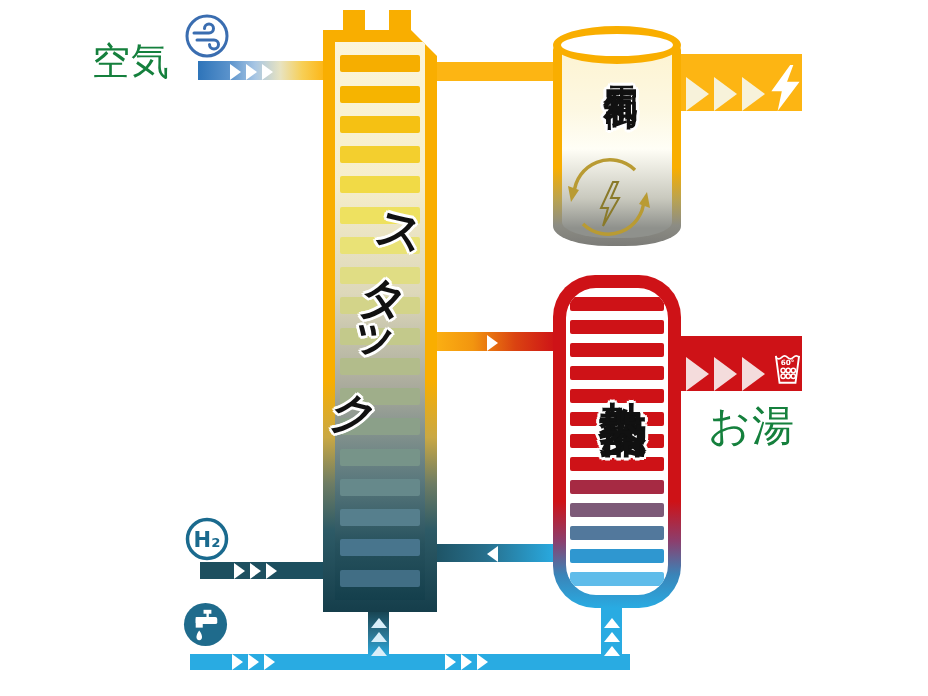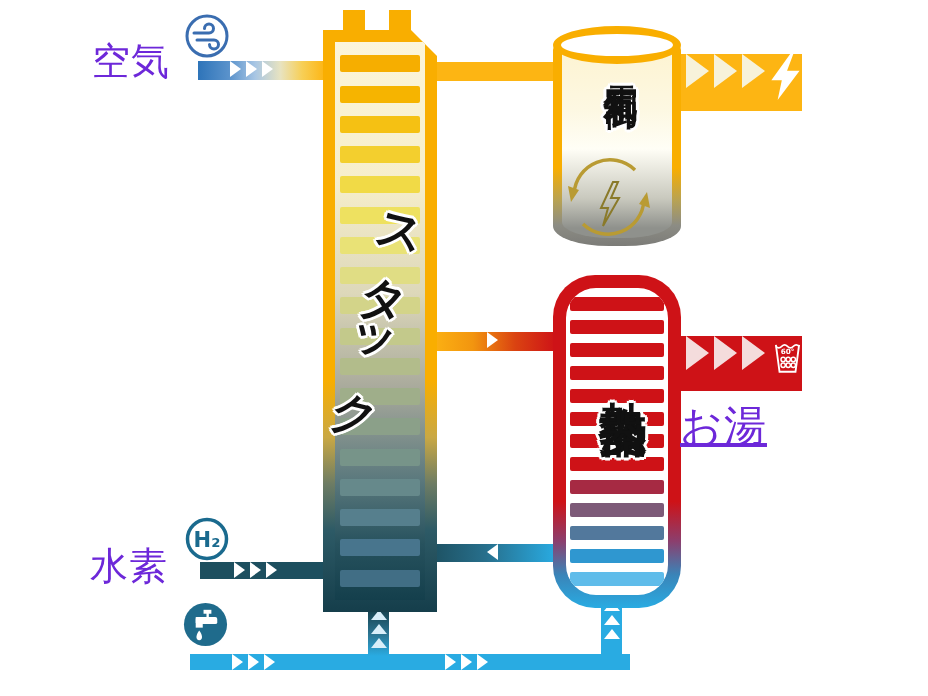--- a/index.html
+++ b/index.html
@@ -1,20 +1,20 @@
 <!DOCTYPE html>
 <html><head>
 <meta charset="utf-8">
 <style>
   html,body{margin:0;padding:0;background:#fff;}
   #canvas{position:relative;width:928px;height:696px;background:#fff;overflow:hidden;
           font-family:"DejaVu Sans","Liberation Sans",sans-serif;}
   .abs{position:absolute;}
-  .label{color:#6d28d9;font-weight:500;letter-spacing:1px;z-index:5;white-space:nowrap;}
-  .pipe{position:absolute;z-index:1;display:flex;align-items:flex-start;}
+  .label{color:#15803d;font-weight:500;letter-spacing:1px;z-index:5;white-space:nowrap;}
+  .pipe{position:absolute;z-index:1;display:flex;align-items:flex-end;}
   .chev{width:0;height:0;border-style:solid;}
   .chev-r{border-width:8px 0 8px 11px;border-color:transparent transparent transparent #fff;}
   .chev-l{border-width:8px 11px 8px 0;border-color:transparent #fff transparent transparent;}
   .chev-u{border-width:0 8px 10px 8px;border-color:transparent transparent #d9eef9 transparent;}
   .chev-big{border-width:17px 0 17px 23px;}
   .cgroup{display:flex;gap:5px;align-items:center;}
   .cgroup-v{display:flex;flex-direction:column;gap:4px;align-items:center;}
 
   
   #stack{left:323px;top:30px;width:114px;height:582px;z-index:2;
@@ -197,30 +197,29 @@
   </div>
   <div class="abs vtext" style="left:592px;top:362px;font-size:48px;letter-spacing:4px;font-weight:700;">熱交換器</div>
 
   <div class="abs label" style="left:92px;top:36px;font-size:38px;">空気</div>
   <svg class="abs" width="46" height="46" viewBox="0 0 46 46" style="left:184px;top:13px;">
     <circle cx="23" cy="23" r="20" fill="none" stroke="#3a6db0" stroke-width="3"></circle>
     <path d="M10 20 h15 a4.5 4.5 0 1 0 -4.5 -4.5" fill="none" stroke="#3a6db0" stroke-width="3" stroke-linecap="round"></path>
     <path d="M13 27 h17 a4.5 4.5 0 1 1 -4.5 4.5" fill="none" stroke="#3a6db0" stroke-width="3" stroke-linecap="round"></path>
   </svg>
 
-  <div class="abs label" style="left:90px;top:541px;font-size:38px;">水素</div>
   <svg class="abs" width="46" height="46" viewBox="0 0 46 46" style="left:184px;top:516px;">
     <circle cx="23" cy="23" r="19.5" fill="#fff" stroke="#1a6a8e" stroke-width="3.5"></circle>
     <text x="23" y="31" font-size="21" font-weight="bold" fill="#1a6a8e" text-anchor="middle">H₂</text>
   </svg>
 
   <svg class="abs" width="47" height="47" viewBox="0 0 24 24" style="left:182px;top:601px;">
     <circle cx="12" cy="12" r="11" fill="#1f6b8c"></circle>
     <rect x="11" y="4.5" width="4" height="2" fill="#fff"></rect>
     <rect x="12.5" y="6" width="1.2" height="2.6" fill="#fff"></rect>
     <rect x="7" y="8.2" width="11" height="3.6" rx="1" fill="#fff"></rect>
     <rect x="7" y="8.2" width="3.6" height="5.4" fill="#fff"></rect>
     <path d="M8.8 15 C10.7 17.6 10.7 19.6 8.8 20.1 C6.9 19.6 6.9 17.6 8.8 15 Z" fill="#fff"></path>
   </svg>
 
-  <div class="abs label" style="left:680px;top:398px;font-size:42px;text-decoration:underline;">お湯</div>
+  <div class="abs label" style="left:708px;top:398px;font-size:42px;">お湯</div>
 
 </div>
 
 </body></html>

